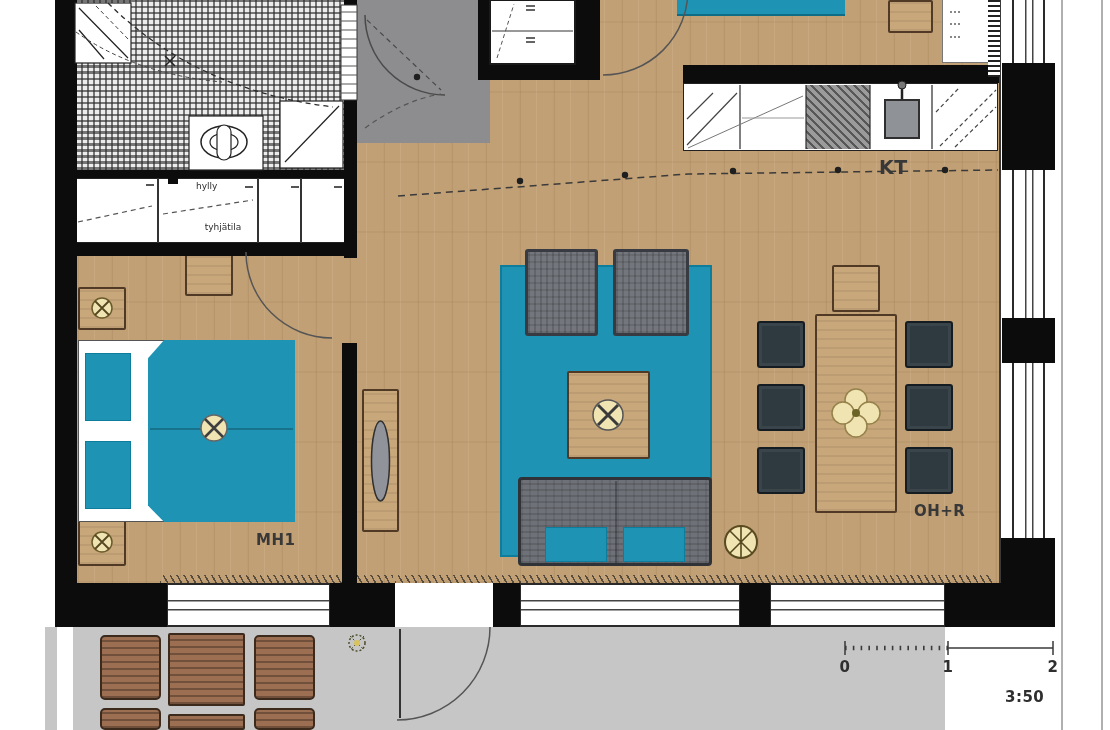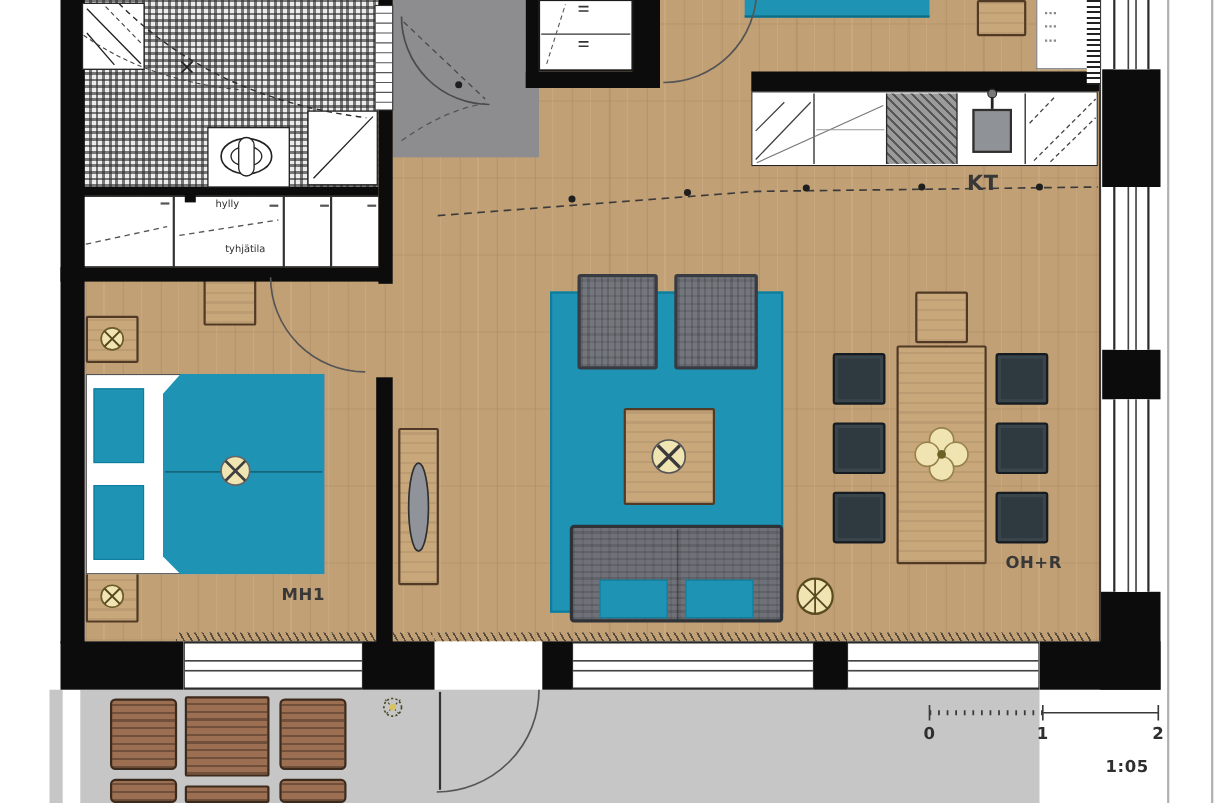--- a/index.html
+++ b/index.html
@@ -276,15 +276,15 @@
   </svg>
 
   <div class="label lbl-room" style="left:230px;top:531px;margin-left:26px;">MH1</div>
   <div class="label lbl-kt" style="left:879px;top:156px;">KT</div>
   <div class="label lbl-room" style="left:914px;top:502px;">OH+R</div>
   <div class="label lbl-tiny" style="left:196px;top:181px;width:60px;">hylly</div>
   <div class="label lbl-tiny" style="left:188px;top:222px;width:70px;text-align:center;">tyhjätila</div>
   <div class="label lbl-scale" style="left:839px;top:658px;width:12px;text-align:center;">0</div>
   <div class="label lbl-scale" style="left:942px;top:658px;width:12px;text-align:center;">1</div>
   <div class="label lbl-scale" style="left:1047px;top:658px;width:12px;text-align:center;">2</div>
-  <div class="label lbl-scale" style="left:1005px;top:688px;">1:05</div>
+  <div class="label lbl-scale" style="left:1005px;top:688px;">3:50</div>
 
 </div>
 
 </body></html>

